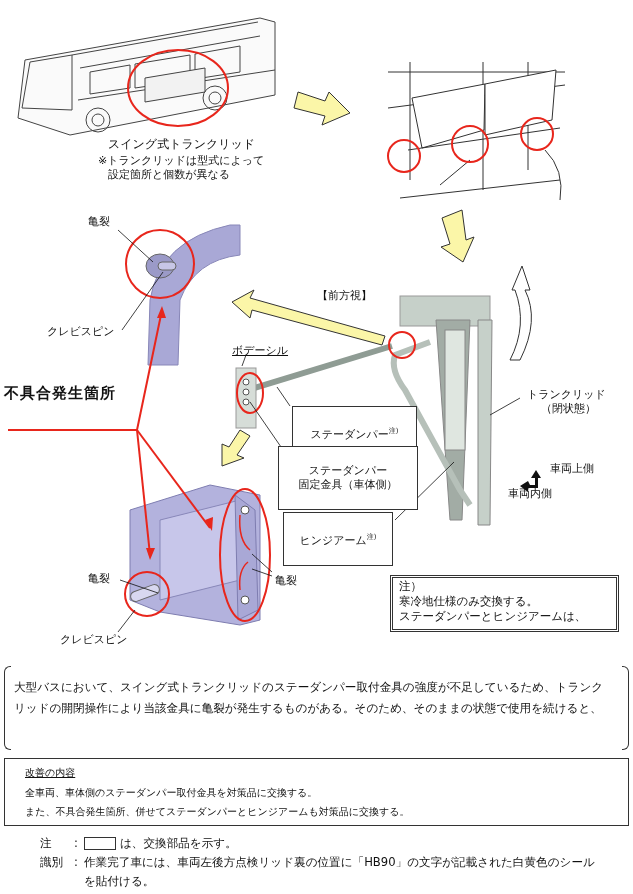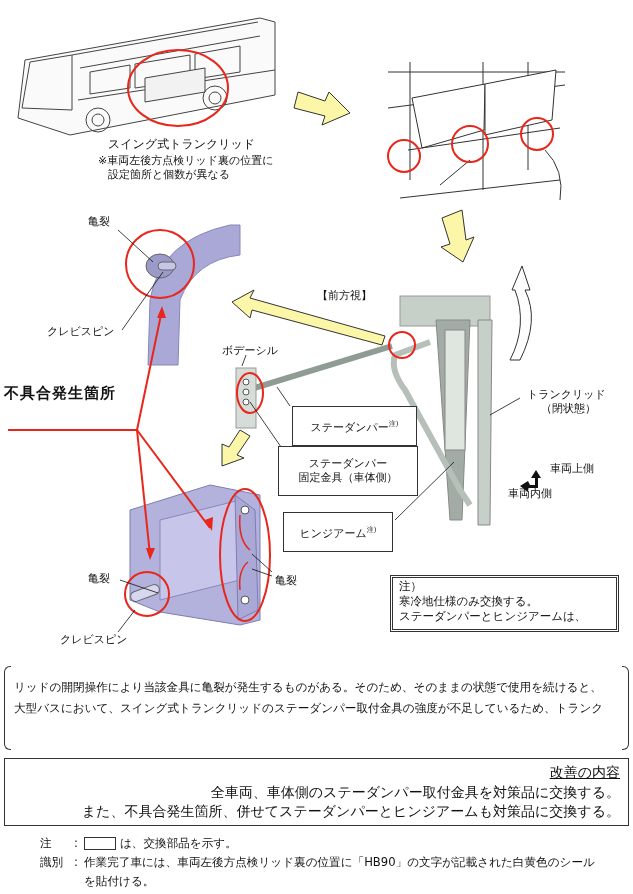--- a/index.html
+++ b/index.html
@@ -1,34 +1,34 @@
 <!DOCTYPE html>
 <html><head>
 <meta charset="utf-8">
 <style>
   html, body { margin:0; padding:0; background:#fff; }
   body { width:633px; height:894px; position:relative; overflow:hidden;
          font-family:"DejaVu Sans", sans-serif; color:#111; }
   svg.fig { position:absolute; left:0; top:0; }
   .lbl { position:absolute; font-size:11px; white-space:nowrap; line-height:1.2; }
   .boxlbl { position:absolute; border:1px solid #333; background:#fff; font-size:11px;
-            text-align:center; line-height:15px; padding:10px 4px; white-space:nowrap; }
+            text-align:center; line-height:15px; padding:17px 4px; white-space:nowrap; }
   .sup { font-size:7px; vertical-align:super; }
   .problem { position:absolute; left:4px; top:384px; font-size:15px; font-weight:bold;
              letter-spacing:1px; }
   .notebox { position:absolute; left:390px; top:575px; width:229px; height:57px;
              border:3px double #333; font-size:11.5px; line-height:15px; padding:1px 6px;
              box-sizing:border-box; }
   .para { position:absolute; left:4px; top:666px; width:625px; height:84px; }
   .para .brk { position:absolute; top:0; bottom:0; width:6px; border:1px solid #333; }
   .para .brk.l { left:0; border-right:none; border-radius:6px 0 0 6px; }
   .para .brk.r { right:0; border-left:none; border-radius:0 6px 6px 0; }
   .para .txt { position:absolute; left:10px; right:10px; top:11px; font-size:11.6px; line-height:21px; }
   .fix { position:absolute; left:4px; top:758px; width:625px; height:68px;
-         border:1px solid #333; box-sizing:border-box; padding:4px 8px; font-size:14px; line-height:19.5px;text-align:right; }
+         border:1px solid #333; box-sizing:border-box; padding:4px 20px; font-size:10px; line-height:19.5px; }
   .fix .ttl { text-decoration:underline; }
   .foot { position:absolute; left:40px; top:834px; font-size:11.6px; line-height:19px; }
   .foot .row { display:flex; }
   .foot .k { width:34px; }
   .foot .sep { width:10px; }
   .swatch { display:inline-block; width:30px; height:11px; border:1px solid #333; vertical-align:middle; margin-right:4px; }
 </style>
 </head>
 <body>
 
@@ -124,27 +124,27 @@
     <path d="M395,520 L454,462"></path>
     <path d="M520,398 L490,415"></path>
     <path d="M120,580 L158,593"></path>
     <path d="M118,632 L135,610"></path>
     <path d="M272,572 L252,554"></path>
     <path d="M272,576 L252,569"></path>
   </g>
 </svg>
 
 <div class="lbl" style="left:108px;top:137px;font-size:12px;">スイング式トランクリッド</div>
-<div class="lbl" style="left:98px;top:154px;">※車両左後方点検リッド裏の位置に</div>
+<div class="lbl" style="left:98px;top:154px;">※トランクリッドは型式によって</div>
 <div class="lbl" style="left:108px;top:168px;">設定箇所と個数が異なる</div>
 
 <div class="lbl" style="left:88px;top:215px;">亀裂</div>
 <div class="lbl" style="left:47px;top:325px;">クレビスピン</div>
 <div class="lbl" style="left:317px;top:289px;">【前方視】</div>
-<div class="lbl" style="left:222px;top:344px;">ボデーシル</div>
+<div class="lbl" style="left:232px;top:344px;text-decoration:underline;">ボデーシル</div>
 
 <div class="boxlbl" style="left:292px;top:406px;width:115px;">
   <span>ステーダンパー</span><span class="sup">注)</span>
 </div>
 <div class="boxlbl" style="left:278px;top:446px;width:130px;line-height:14px;">
   <div>ステーダンパー</div>
   <div>固定金具（車体側）</div>
 </div>
 <div class="boxlbl" style="left:283px;top:512px;width:100px;">
   <span>ヒンジアーム</span><span class="sup">注)</span>
@@ -165,22 +165,22 @@
 <div class="notebox">
   <div>注）</div>
   <div>寒冷地仕様のみ交換する。</div>
   <div>ステーダンパーとヒンジアームは、</div>
 </div>
 
 <div class="para">
   <div class="brk l"></div>
   <div class="brk r"></div>
   <div class="txt">
+    <div>大型バスにおいて、スイング式トランクリッドのステーダンパー取付金具の強度が不足しているため、トランク</div>
     <div>リッドの開閉操作により当該金具に亀裂が発生するものがある。そのため、そのままの状態で使用を続けると、</div>
-    <div>大型バスにおいて、スイング式トランクリッドのステーダンパー取付金具の強度が不足しているため、トランク</div>
   </div>
 </div>
 
 <div class="fix">
   <div class="ttl">改善の内容</div>
   <div>全車両、車体側のステーダンパー取付金具を対策品に交換する。</div>
   <div>また、不具合発生箇所、併せてステーダンパーとヒンジアームも対策品に交換する。</div>
 </div>
 
 <div class="foot">

